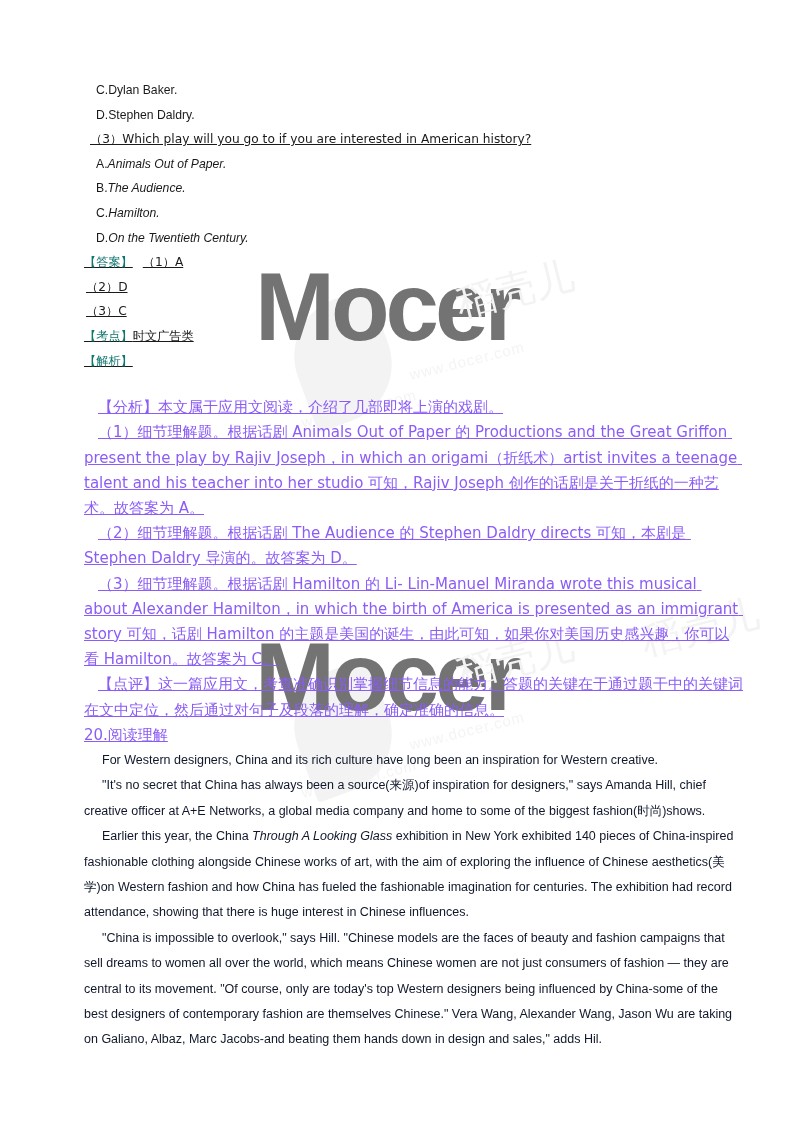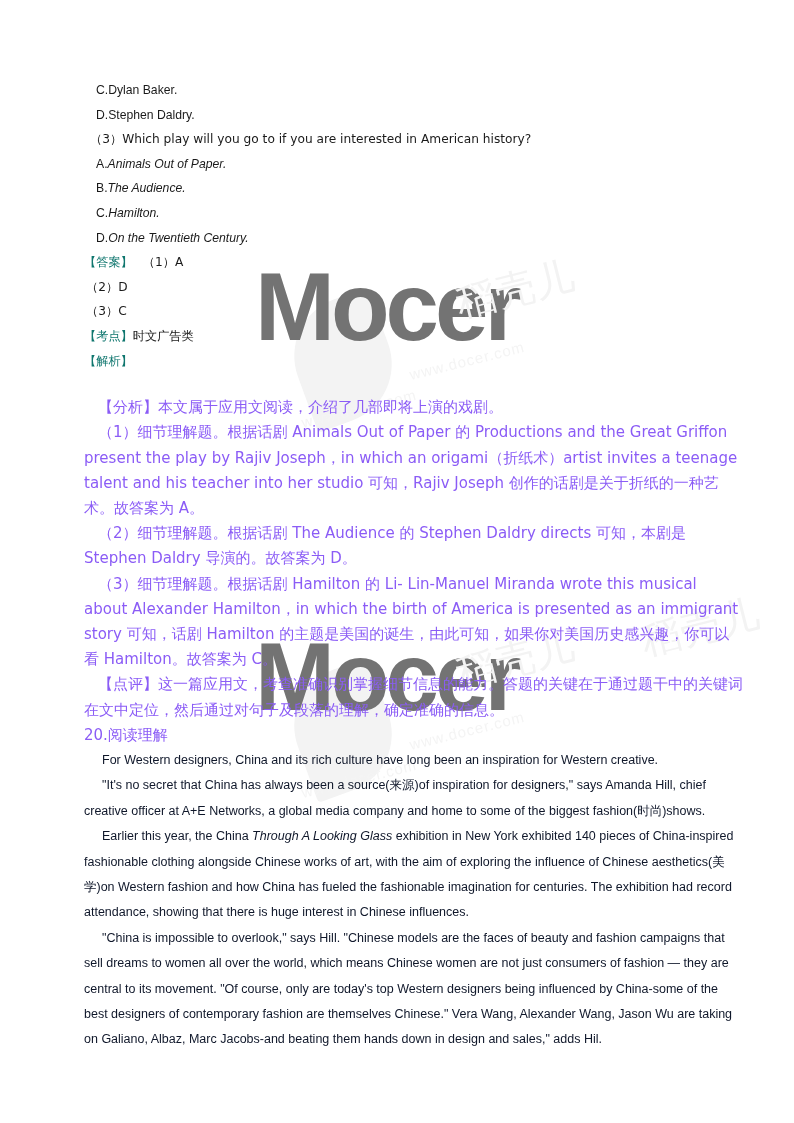--- a/index.html
+++ b/index.html
@@ -86,20 +86,21 @@
     margin-top: 44px;
   }
   .qline {
     padding-left: 6px;
   }
   .blue {
     color: #0f766e;
   }
   .cn {
     font-family: "DejaVu Sans", "Liberation Sans", sans-serif;
+    text-decoration: underline;
   }
   .para {
     font-size: 15px;
     line-height: 25.2px;
     color: #8b5cf6;
     white-space: pre-wrap;
     word-wrap: break-word;
   }
   .ans-sub {
     padding-left: 2px;

